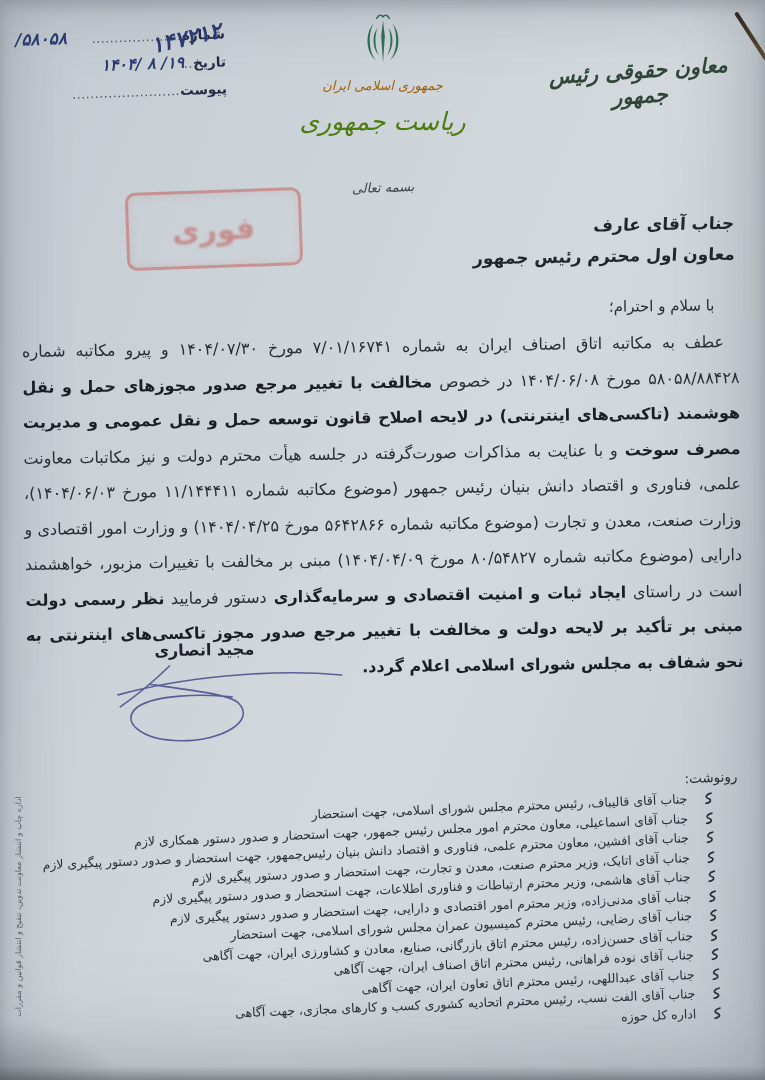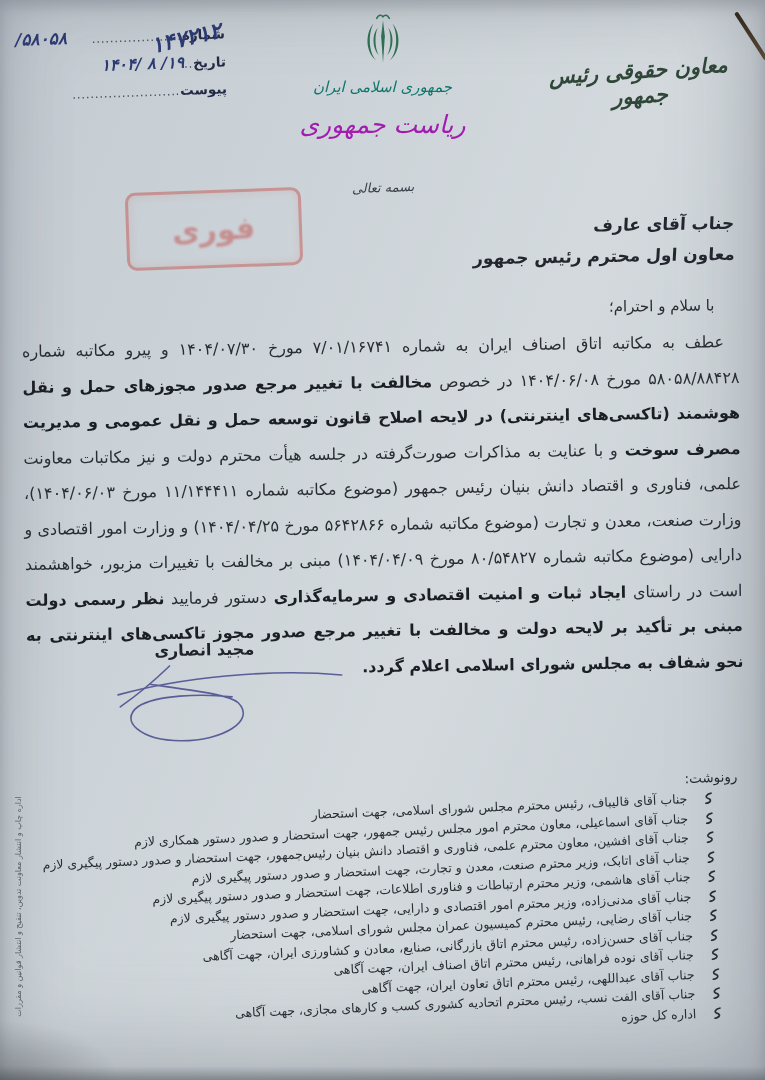--- a/index.html
+++ b/index.html
@@ -26,22 +26,22 @@
     transform:rotate(-11deg);transform-origin:right center;}
   .ref-row{display:flex;align-items:baseline;margin-top:2px;height:27px;}
   .ref-row:first-of-type{margin-top:32px;}
   .ref-label{font-size:13.5px;color:#232a44;font-weight:bold;flex:0 0 auto;}
   .ref-dots{font-size:11px;color:#3a3f55;letter-spacing:1px;overflow:hidden;white-space:nowrap;flex:1 1 auto;}
   .ref-hand-num{font-size:17px;flex:0 0 auto;}
   .ref-hand-date{font-size:16px;letter-spacing:1px;}
 
   
   .emblem-block{position:absolute;left:50%;top:12px;transform:translateX(-50%);width:240px;text-align:center;}
-  .gov1{font-family:"DejaVu Serif", serif;font-style:italic;font-size:15px;color:#0f766e;margin-top:4px;}
-  .gov2{font-family:"DejaVu Serif", serif;font-style:italic;font-size:25px;color:#a21caf;margin-top:14px;letter-spacing:1px;}
+  .gov1{font-family:"DejaVu Serif", serif;font-style:italic;font-size:13px;color:#a16207;margin-top:4px;}
+  .gov2{font-family:"DejaVu Serif", serif;font-style:italic;font-size:25px;color:#4d7c0f;margin-top:14px;letter-spacing:1px;}
 
   
   .dept-title{position:absolute;top:58px;right:6px;width:240px;text-align:center;
     font-family:"DejaVu Serif", serif;font-style:italic;font-weight:bold;font-size:21px;color:#2f4638;
     transform:rotate(-4deg);}
   .pen-stroke{position:absolute;right:12px;top:8px;width:4px;height:56px;border-radius:3px;
     background:linear-gradient(#2f281f,#5b4936);transform:rotate(-33deg);}
 
   .besmellah{position:absolute;left:50%;top:180px;transform:translateX(-50%) rotate(-2deg);
     font-family:"DejaVu Serif", serif;font-style:italic;font-size:13px;color:#3a3e48;}

